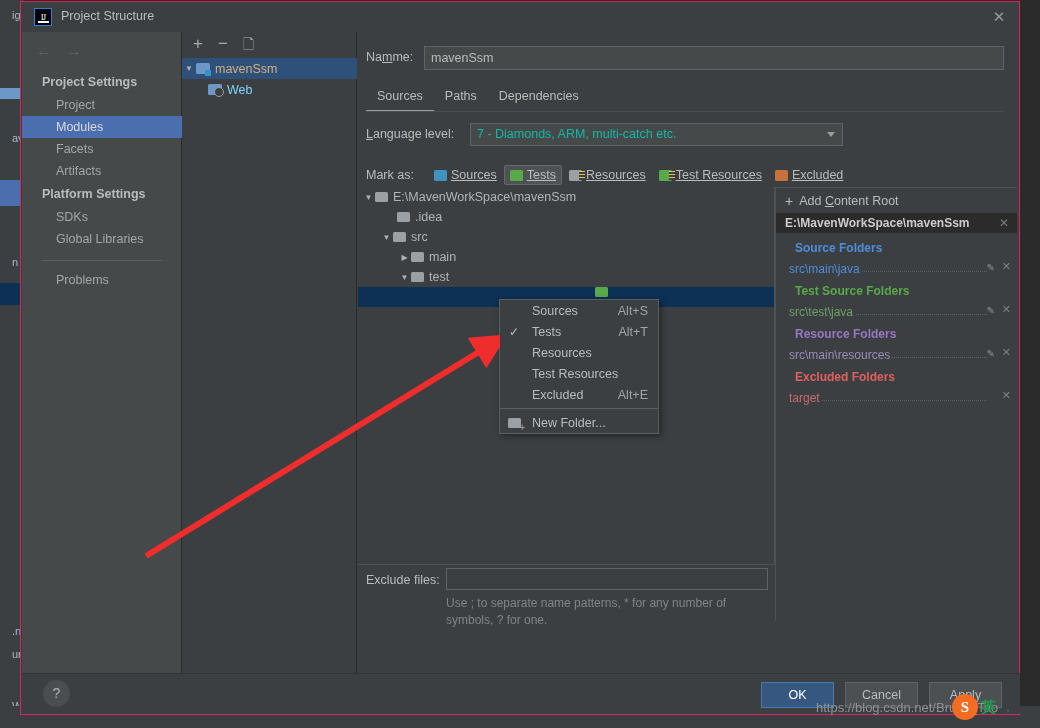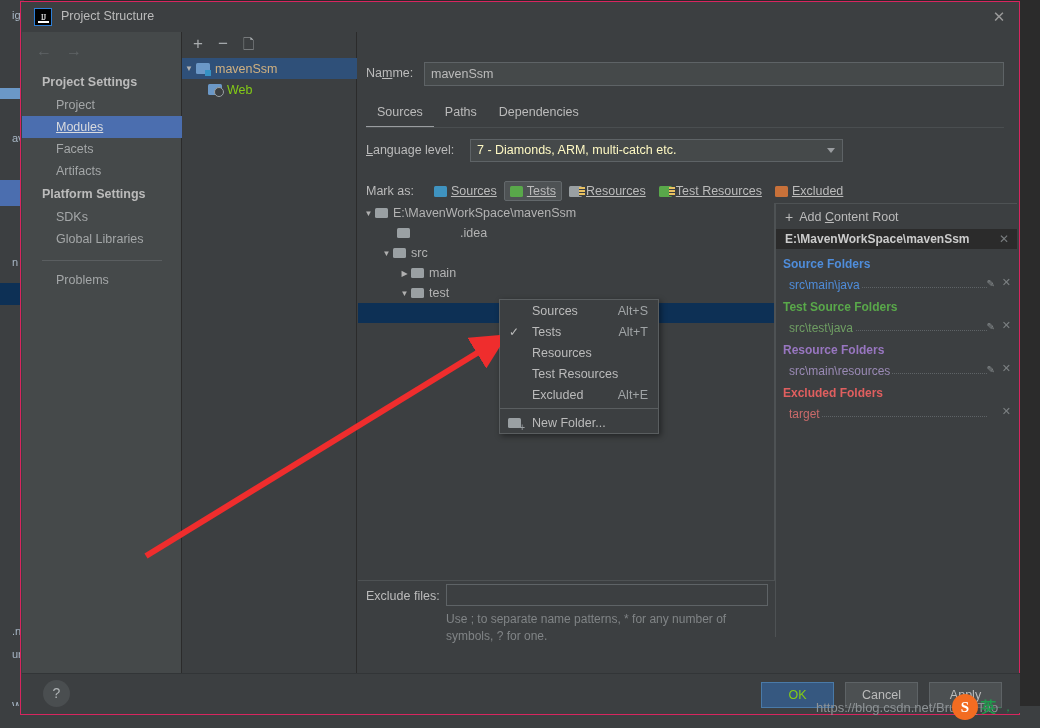--- a/index.html
+++ b/index.html
@@ -45,47 +45,47 @@
     background:#45494a; border-right:1px solid #2b2b2b;
   }
   .nav-arrows { position:absolute; left:14px; top:10px; color:#5f6466; font-size:16px; letter-spacing:14px; }
   .nav-list { position:absolute; left:0; top:38px; width:160px; }
   .nav-group {
     color:#bbbbbb; font-size:12.5px; font-weight:bold; padding:5px 0 5px 20px;
   }
   .nav-item {
     color:#a4a7a8; font-size:12.5px; padding:4px 0 4px 34px; cursor:pointer;
   }
-  .nav-item.selected { background:#4b6eaf; color:#d8dade;text-decoration:underline; }
+  .nav-item.selected { background:#4b6eaf; color:#d8dade; }
   .nav-sep { height:1px; background:#5a5e60; margin:10px 20px 8px 20px; }
 
   
   .modcol {
     position:absolute; left:161px; top:30px; width:175px; height:643px; background:#3c3f41;
     border-right:1px solid #2b2b2b;
   }
   .mod-toolbar { position:relative; height:26px; }
   .tb-btn { position:absolute; top:4px; color:#a9adaf; font-size:15px; cursor:pointer; line-height:16px; }
   .tb-plus { left:11px; font-size:17px; }
   .tb-minus { left:36px; font-size:17px; }
   .tb-copy { left:61px; font-size:14px; }
   .mod-tree { position:absolute; left:0; top:26px; width:175px; }
   .mod-row { position:relative; height:21px; display:flex; align-items:center; cursor:pointer; }
   .mod-row.selected { background:#2f5079; }
   .mod-row .tri { width:14px; color:#b0b0b0; font-size:8px; text-align:center; }
   .mod-label { color:#d0b080; font-size:12.5px; }
-  .mod-label.white { color:#84cc16; }
+  .mod-label.white { color:#7dd3fc; }
   .fld { width:14px; height:11px; background:#6b98c7; border-radius:1.5px; margin-right:5px; position:relative; }
   .fld.mod::after { content:""; position:absolute; right:-1px; bottom:-2px; width:6px; height:6px; background:#3592c4; }
   .fld.web { background:#6b98c7; }
   .fld.web::after { content:""; position:absolute; right:-2px; bottom:-2px; width:8px; height:8px;
     border-radius:50%; background:#3c3f41; border:1.5px solid #9aa0a2; }
 
   
-  .main { position:absolute; left:336px; top:46px; right:1px; height:643px; background:#3c3f41; }
+  .main { position:absolute; left:336px; top:30px; right:1px; height:643px; background:#3c3f41; }
 
   .name-row { position:absolute; left:9px; top:14px; right:14px; height:24px; }
   .name-lbl { position:absolute; left:0; top:4px; color:#bbbbbb; font-size:12.5px; }
   .u { text-decoration:underline; }
   .name-input {
     position:absolute; left:58px; top:0; right:0; height:24px;
     background:#45494a; border:1px solid #5e6366; color:#bbbbbb;
     font-size:12.5px; padding:0 6px; font-family:"Liberation Sans", sans-serif;
   }
 
@@ -93,21 +93,21 @@
   .tab { color:#bbbbbb; font-size:12.5px; padding:3px 11px 6px 11px; cursor:pointer; position:relative; }
   .tab.active::after {
     content:""; position:absolute; left:0; right:0; bottom:0; height:2px; background:#9a9da0;
   }
   .tabs-line { position:absolute; left:9px; top:79px; right:14px; height:1px; background:#4a4e50; }
 
   .lang-row { position:absolute; left:9px; top:91px; height:24px; }
   .lang-lbl { position:absolute; left:0; top:4px; color:#bbbbbb; font-size:12.5px; white-space:nowrap; }
   .lang-select {
     position:absolute; left:104px; top:0; width:373px; height:23px;
-    background:#45494a; border:1px solid #5e6366; color:#fef9c3; font-size:12.5px;
+    background:#45494a; border:1px solid #5e6366; color:#14b8a6; font-size:12.5px;
     padding:3px 6px; white-space:nowrap; cursor:pointer;
   }
   .caret { position:absolute; right:7px; top:8px; border-left:4px solid transparent;
            border-right:4px solid transparent; border-top:5px solid #9a9da0; }
 
   .markas { position:absolute; left:9px; top:132px; height:22px; display:flex; align-items:center; }
   .markas-lbl { color:#bbbbbb; font-size:12.5px; margin-right:14px; }
   .mk {
     display:flex; align-items:center; padding:2px 5px; margin-right:1px;
     cursor:pointer; border:1px solid transparent; border-radius:2px;
@@ -147,21 +147,21 @@
   .addroot { height:25px; display:flex; align-items:center; padding-left:9px; cursor:pointer; }
   .addroot .p { color:#bbbbbb; font-size:14px; margin-right:6px; }
   .addroot .t { color:#bbbbbb; font-size:12.5px; }
   .root-hdr {
     height:20px; background:#2b2b2b; display:flex; align-items:center;
     padding:0 8px 0 9px; justify-content:space-between;
   }
   .root-hdr .t { color:#cccccc; font-size:12px; font-weight:bold; }
   .xbtn { color:#787c7e; font-size:12px; cursor:pointer; line-height:12px; }
   .grp { margin-top:8px; }
-  .grp-title { font-size:12px; font-weight:bold; padding-left:7px; }
+  .grp-title { font-size:12px; font-weight:bold; padding-left:19px; }
   .grp-title.src { color:#4f8ddb; }
   .grp-title.test { color:#59a84a; }
   .grp-title.res { color:#9876c0; }
   .grp-title.exc { color:#e05f5f; }
   .fr {
     position:relative; height:21px; display:flex; align-items:flex-end; padding-left:13px;
     padding-right:30px;
   }
   .fr .p { font-size:12px; white-space:nowrap; background:#3c3f41; padding-right:2px; z-index:1;margin-top:24px; }
   .fr .p.src { color:#4f8ddb; }
@@ -195,21 +195,21 @@
             background:#3c3f41; border-top:1px solid #323537; }
   .help-btn {
     position:absolute; left:21px; top:6px; width:27px; height:27px; border-radius:50%;
     background:#4a4e50; color:#b0b4b6; font-size:14px; text-align:center; line-height:27px; cursor:pointer;
   }
   .btn {
     position:absolute; top:8px; height:26px; width:73px; font-size:12.5px;
     background:#4c5052; border:1px solid #5e6366; color:#bbbbbb; cursor:pointer;
     font-family:"Liberation Sans", sans-serif;
   }
-  .btn.primary { background:#365880; border-color:#4a7aa8; color:#84cc16; }
+  .btn.primary { background:#365880; border-color:#4a7aa8; color:#ffffff; }
   .btn.ok { right:186px; }
   .btn.cancel { right:102px; }
   .btn.apply { right:18px; }
 
   
   .ctxmenu {
     position:absolute; left:478px; top:297px; width:160px;
     background:#3c3f41; border:1px solid #5a5e60; z-index:40;
     box-shadow:2px 2px 6px rgba(0,0,0,.45);
   }
@@ -338,21 +338,21 @@
           <span class="t">Excluded</span>
         </div>
       </div>
 
       <div class="ctree">
         <div class="ct-row" style="padding-left:4px;">
           <div class="ct-tri">▼</div>
           <div class="ct-fld"></div>
           <div class="ct-txt">E:\MavenWorkSpace\mavenSsm</div>
         </div>
-        <div class="ct-row" style="padding-left:39px;gap:45px;">
+        <div class="ct-row" style="padding-left:39px;">
           <div class="ct-fld"></div>
           <div class="ct-txt">.idea</div>
         </div>
         <div class="ct-row" style="padding-left:22px;">
           <div class="ct-tri">▼</div>
           <div class="ct-fld"></div>
           <div class="ct-txt">src</div>
         </div>
         <div class="ct-row" style="padding-left:40px;">
           <div class="ct-tri">▶</div>

